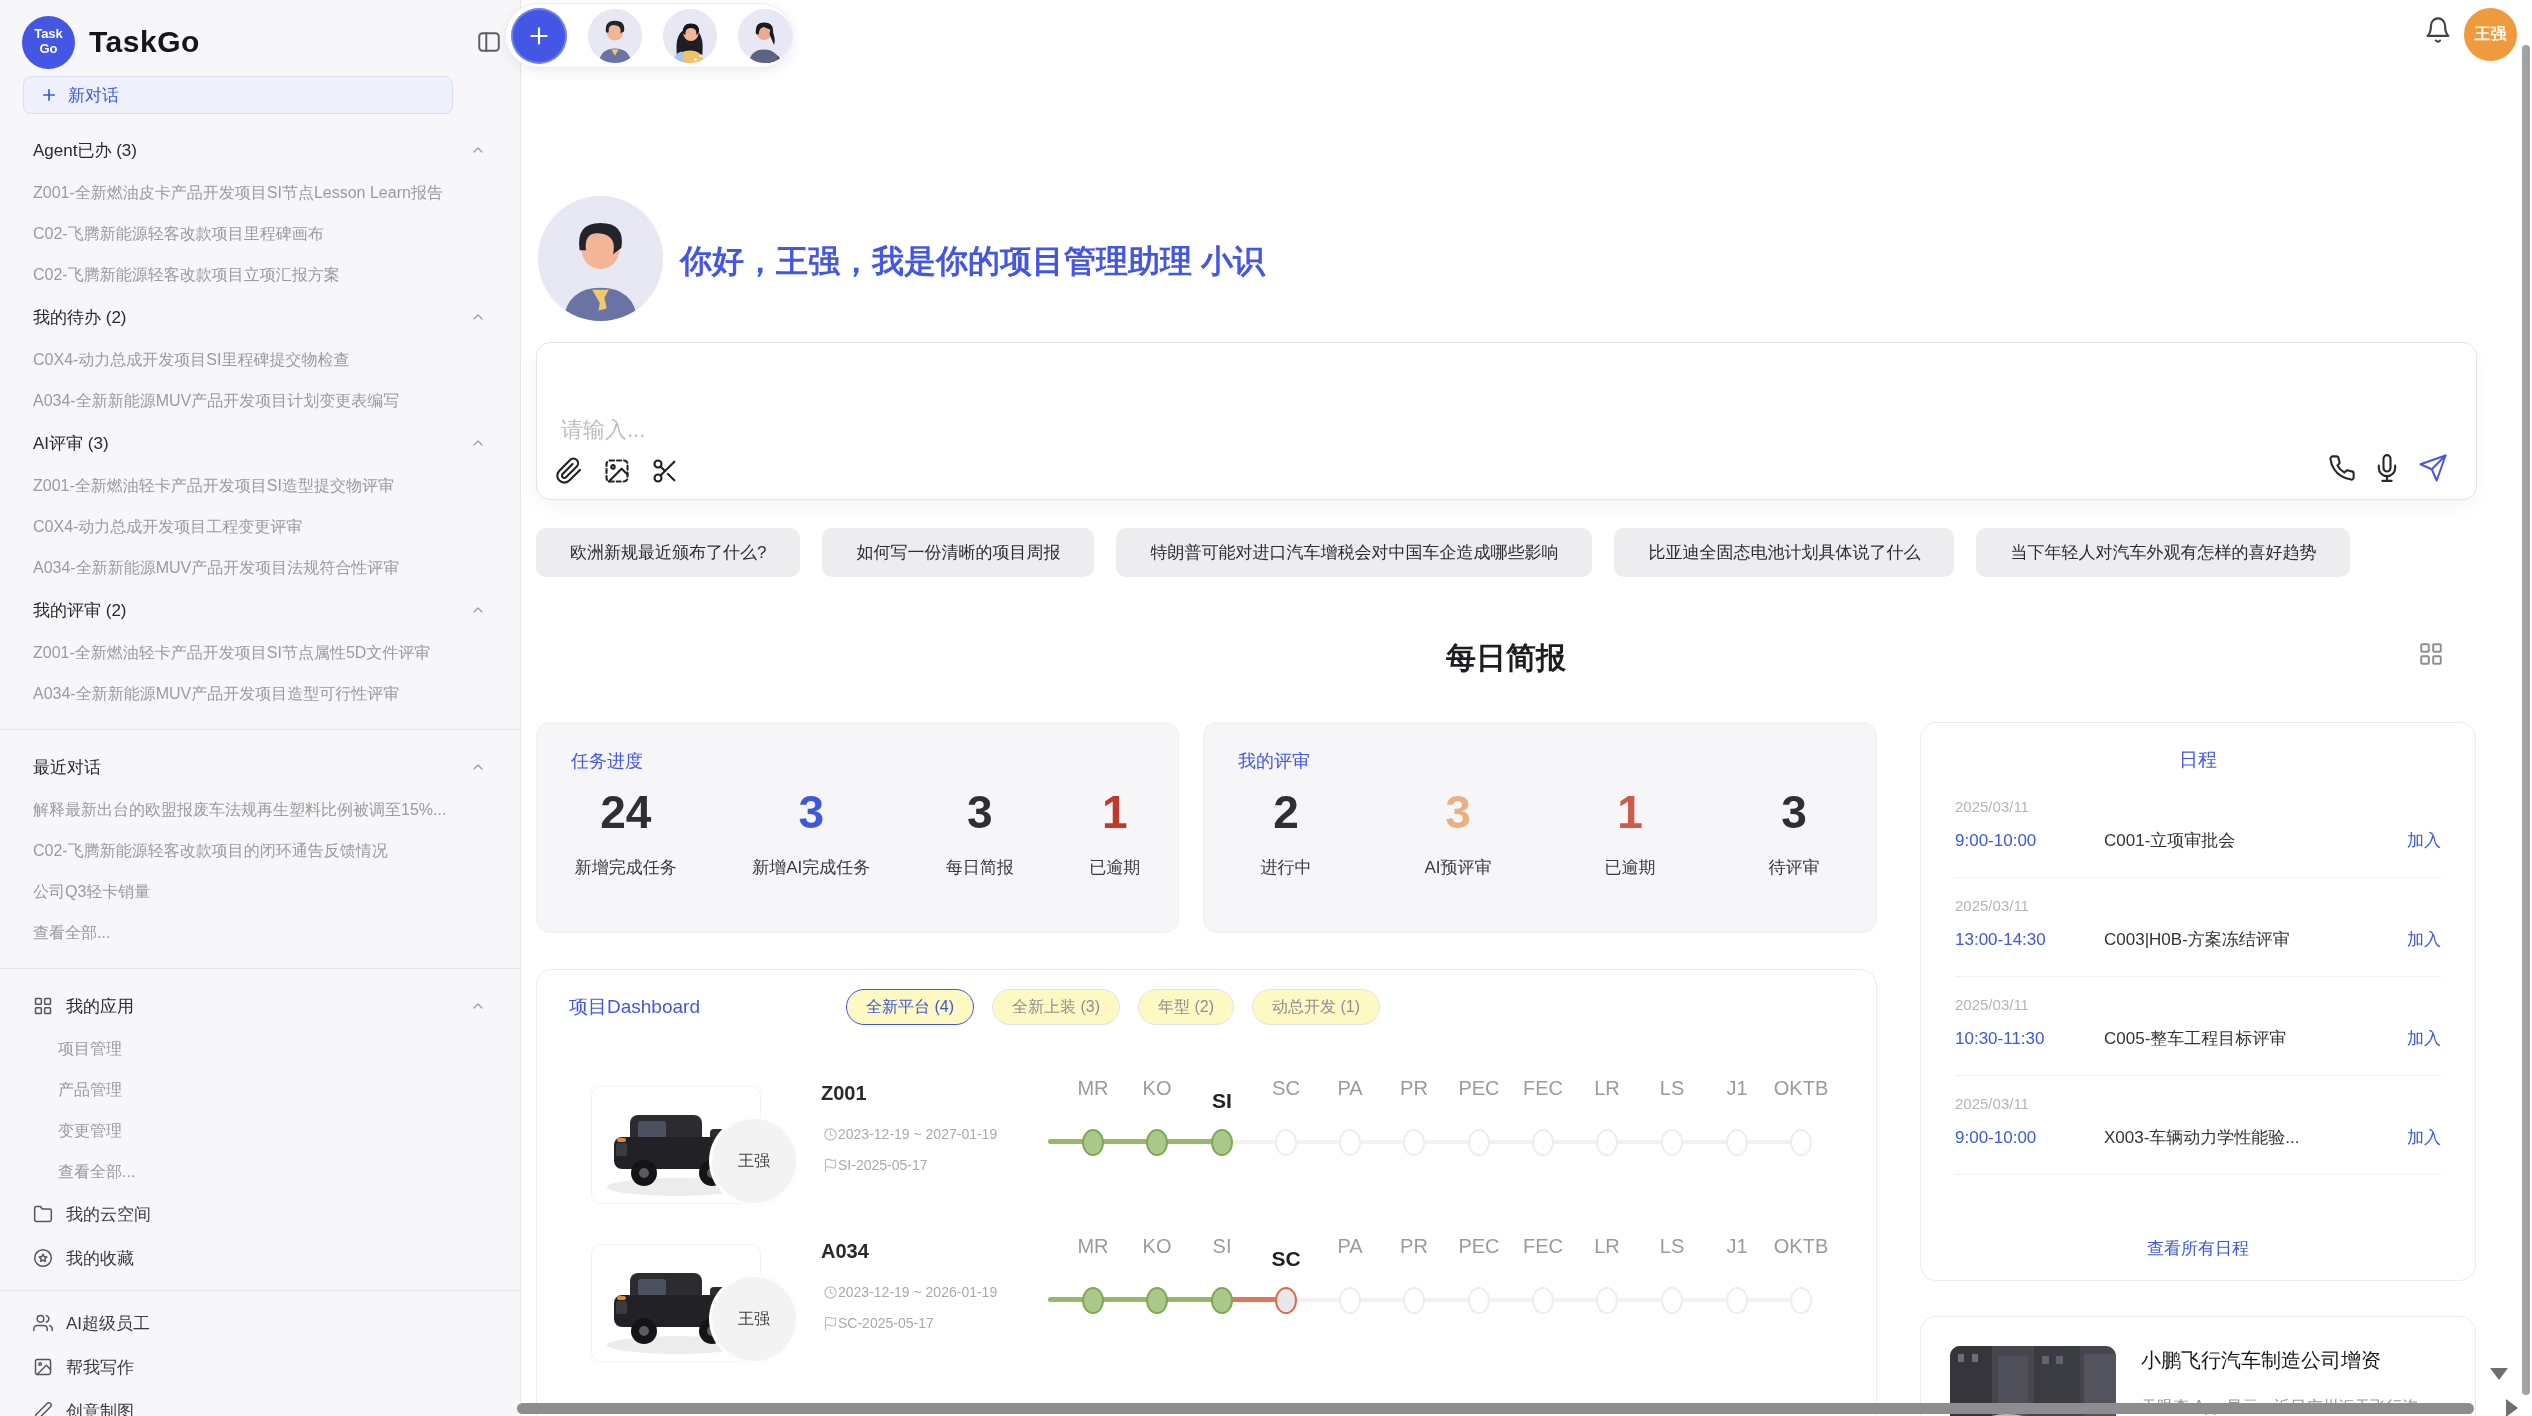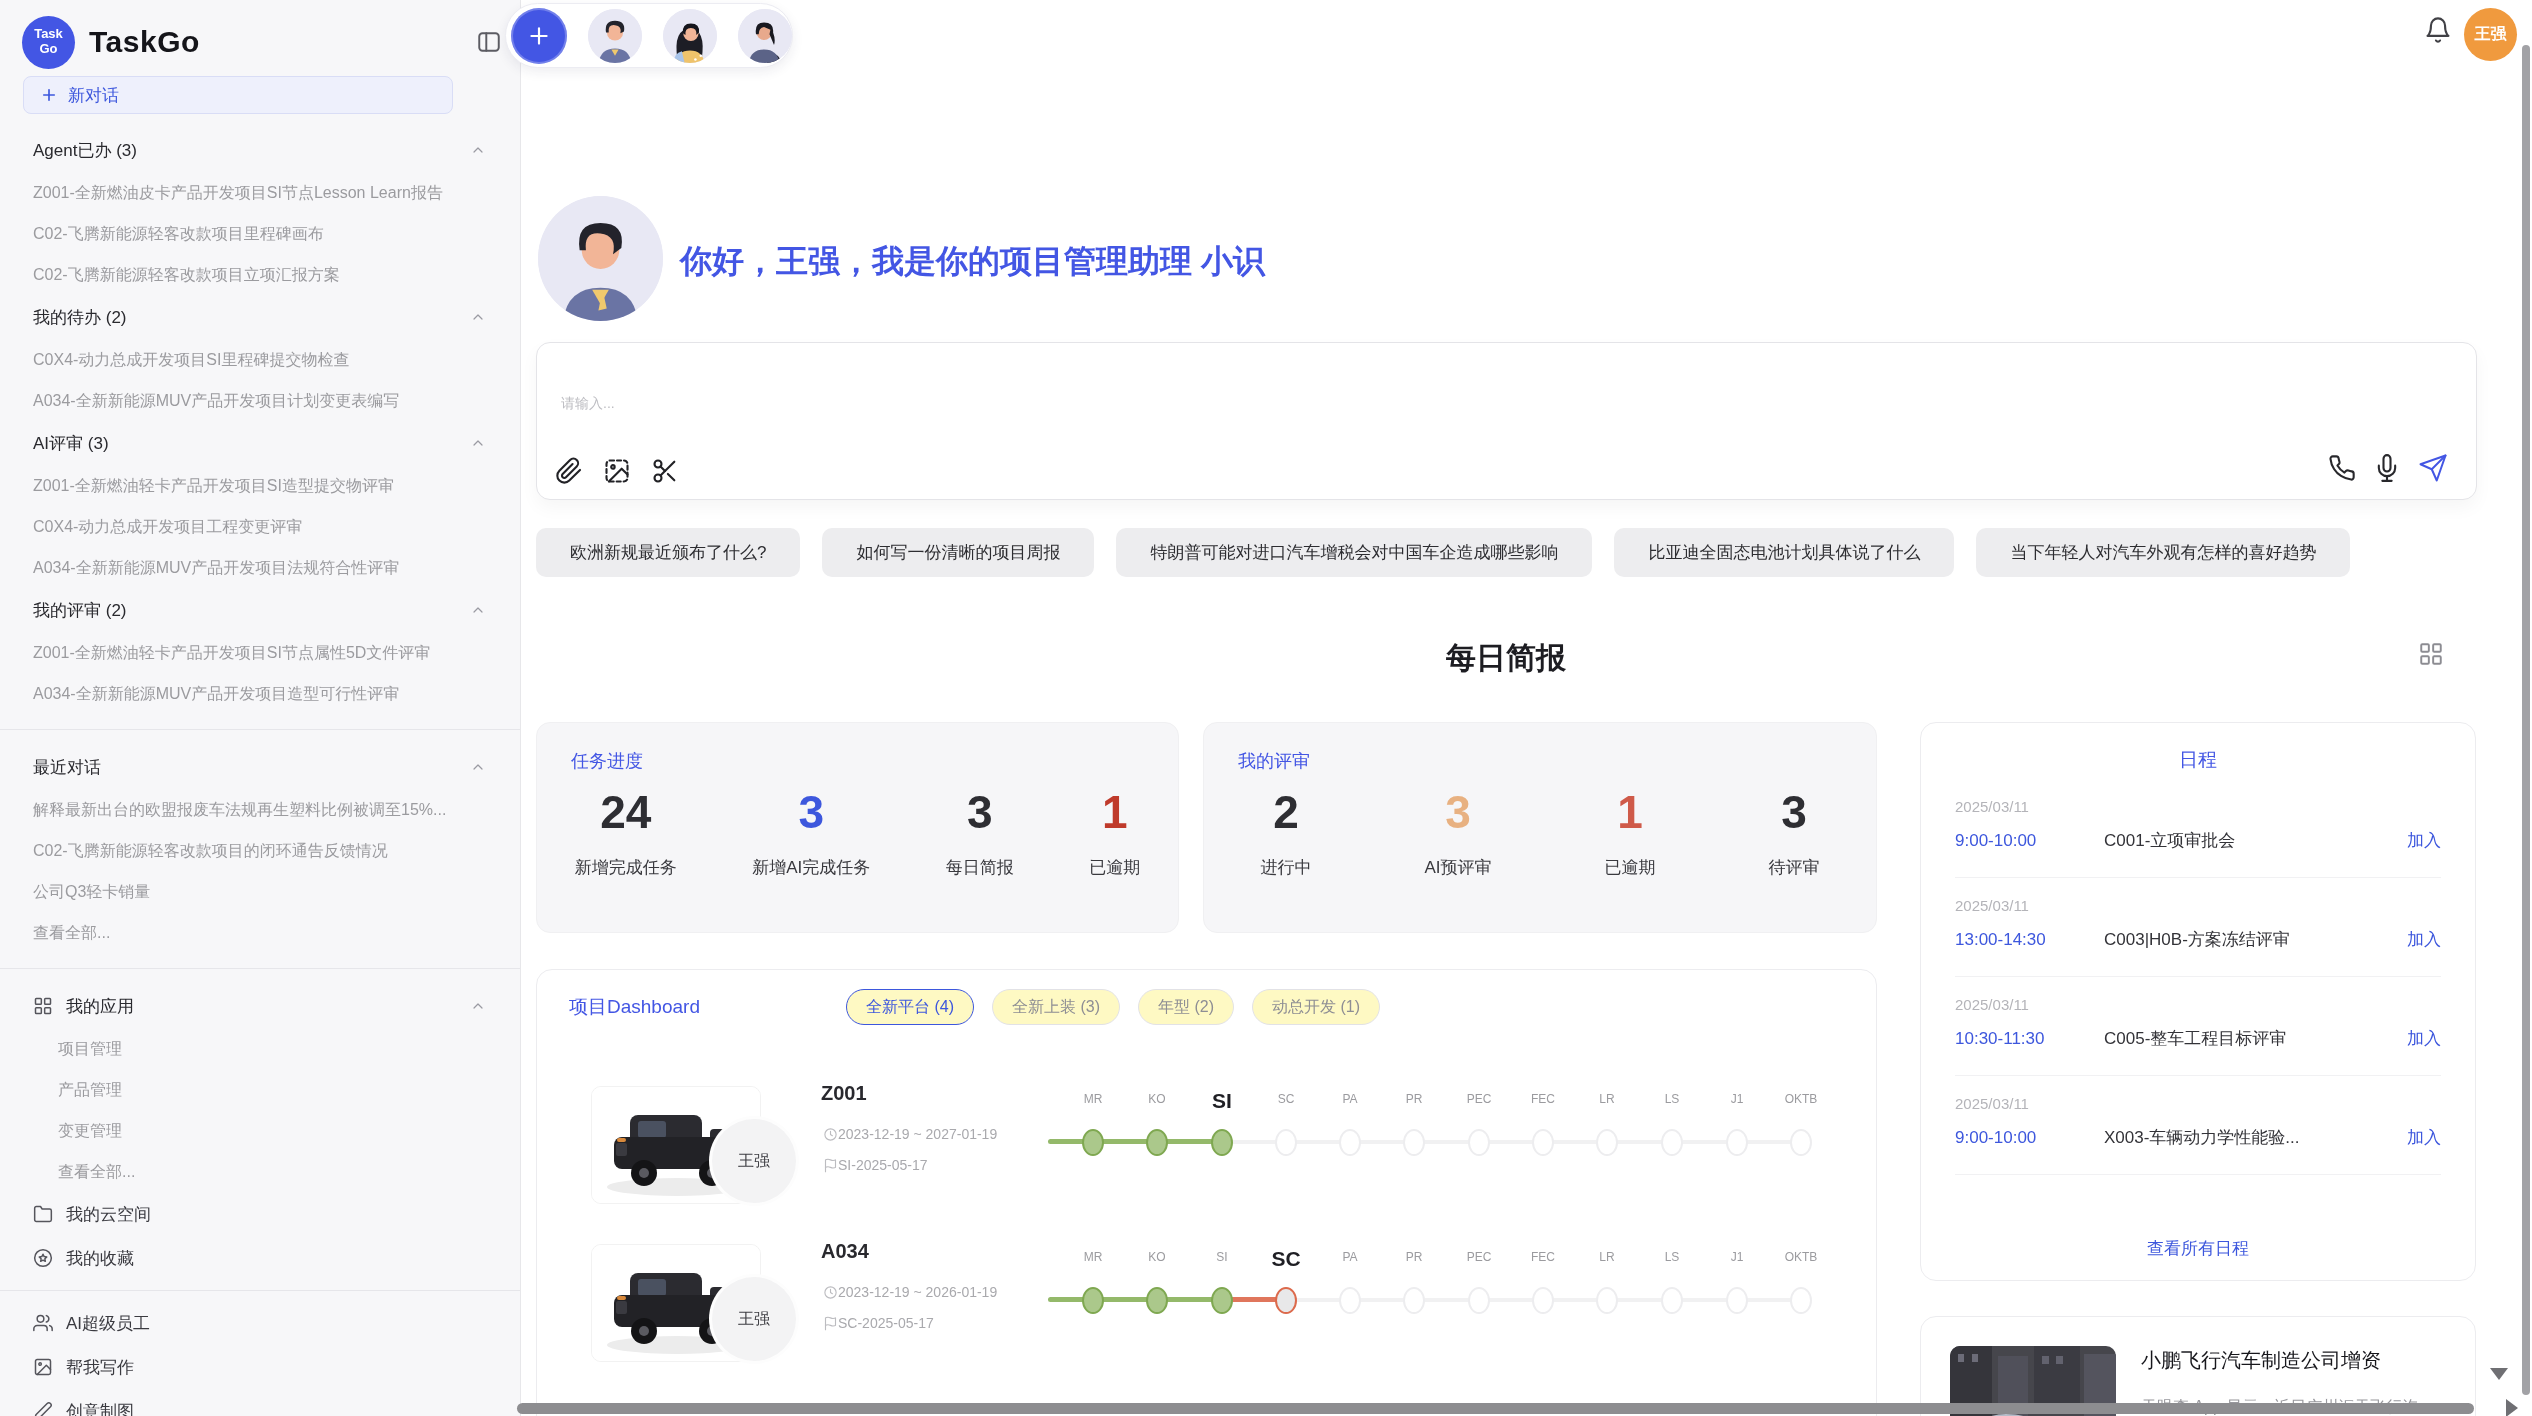--- a/index.html
+++ b/index.html
@@ -33,21 +33,21 @@
   .avatar{width:54px;height:54px;border-radius:50%;overflow:hidden;background:#e8e8f4;cursor:pointer;flex:0 0 auto}
   .bell{position:absolute;left:2424px;top:16px;color:#414146;cursor:pointer}
   .user-badge{position:absolute;left:2464px;top:8px;width:53px;height:53px;border-radius:50%;background:var(--avatar-orange,#f09a3e);color:#fff;font-size:16px;font-weight:700;display:flex;align-items:center;justify-content:center;cursor:pointer}
 
   
   .greet-avatar{position:absolute;left:538px;top:196px;width:125px;height:125px;border-radius:50%;overflow:hidden;background:#e8e8f4}
   .greeting{position:absolute;left:680px;top:240px;font-size:32px;font-weight:700;color:var(--accent,#4356e4)}
 
   
   .input-card{position:absolute;left:536px;top:342px;width:1941px;height:158px;background:#fff;border:1px solid #e4e4e8;border-radius:14px;box-shadow:0 8px 18px rgba(0,0,0,.04)}
-  .input-ph{position:absolute;left:24px;top:52px;font-size:14px;color:#bdbdc2}
+  .input-ph{position:absolute;left:24px;top:72px;font-size:22px;color:#bdbdc2}
   .in-tools{position:absolute;left:18px;bottom:14px;display:flex;gap:20px;color:#222226}
   .in-tools .tbtn{cursor:pointer}
   .in-actions{position:absolute;right:28px;bottom:16px;display:flex;gap:17px;align-items:center}
   .in-actions .tbtn{cursor:pointer;color:#28282c}
   .in-actions .send{color:var(--accent,#4356e4)}
 
   
   .chips{position:absolute;left:536px;top:528px;display:flex;gap:22px}
   .chip{height:49px;border-radius:10px;background:#ededef;color:#2d2d31;font-size:17px;display:flex;align-items:center;padding:0 34px;cursor:pointer;white-space:nowrap}
 
@@ -77,21 +77,21 @@
   .owner{position:absolute;left:175px;top:43px;width:84px;height:84px;border-radius:50%;background:#f3f3f4;box-shadow:0 0 0 3px #fdfdfd;display:flex;align-items:center;justify-content:center;font-size:16px;color:#3c3c41}
   .pname{position:absolute;left:284px;top:6px;font-size:20px;font-weight:700;color:#29292e}
   .pmeta{position:absolute;left:286px;display:flex;align-items:center;font-size:14px;color:#a9a9ad}
   .pmeta .mic2{color:#bcbcc0}
   .track{position:absolute;left:504px;top:0;width:790px;height:150px}
   .tline{position:absolute;border-radius:3px}
   .tline.base{top:64px;left:7px;width:753px;height:4px;background:#f1f1f2}
   .tline.green{top:63px;height:5px;background:var(--green-line,#94b96a)}
   .tline.red{top:63px;height:5px;background:var(--overdue-line,#e0765c)}
   .ms{position:absolute;top:0;width:76px;transform:translateX(-50%);text-align:center}
-  .ms .mlbl{margin-top:16px;font-size:12px;color:#9b9b9f;line-height:1.2}
+  .ms .mlbl{font-size:20px;color:#9b9b9f;line-height:1.2}
   .ms.active .mlbl{margin-top:12px;font-size:21px;font-weight:700;color:#1f1f24}
   .ms .dot{position:absolute;left:50%;top:53px;transform:translateX(-50%);width:22px;height:27px;border-radius:50%}
   .dot.done{background:var(--green,#abc88b);border:2px solid var(--green-border,#7fa851)}
   .dot.todo{background:#fff;border:2px solid #ededef}
   .dot.over{background:#e8e8e9;border:2px solid var(--overdue,#dc6a4c)}
 
   
   .sched-card{position:absolute;left:1920px;top:722px;width:556px;height:559px;background:#fff;border:1px solid #ececef;border-radius:16px;display:flex;flex-direction:column;overflow:hidden}
   .sched-title{padding:24px 0 6px;text-align:center;font-size:19px;color:var(--accent,#4356e4)}
   .sched-item{margin:0 34px;padding:19px 0 25px;border-bottom:1px solid #f1f1f3}

